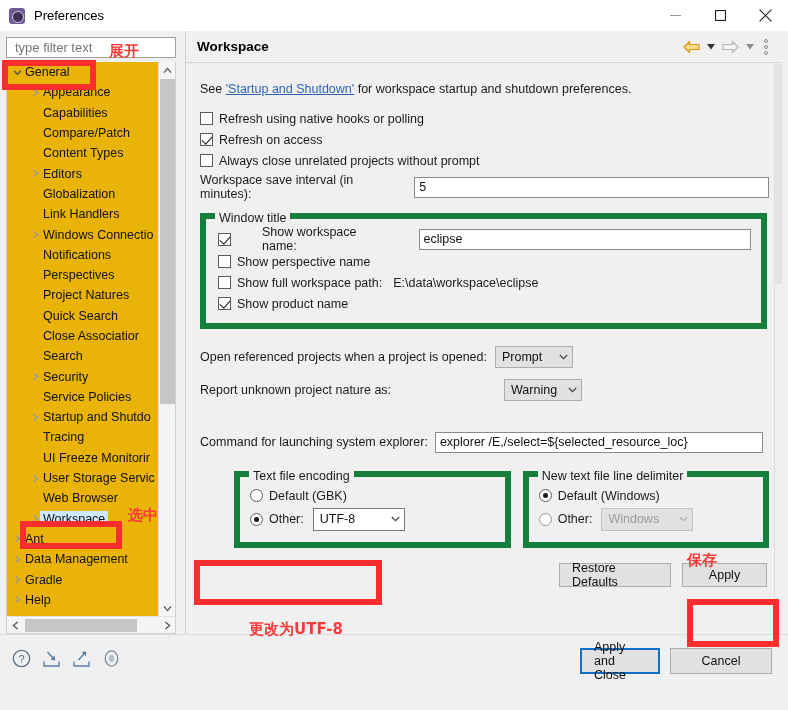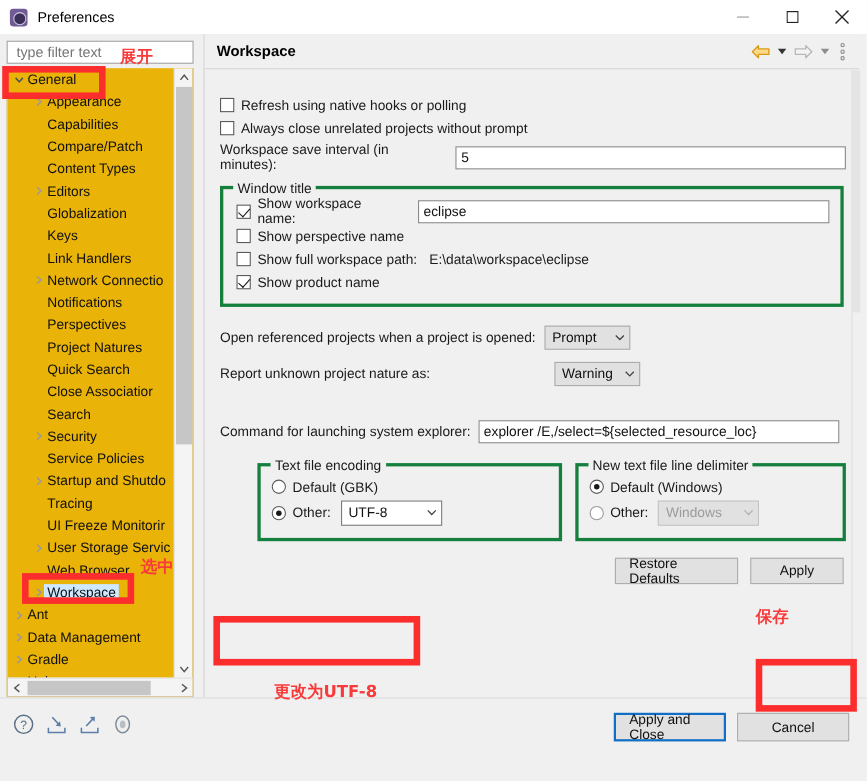--- a/index.html
+++ b/index.html
@@ -120,21 +120,21 @@
   .rb.disabled { border-color: #9a9a9a; }
 
   .labelrow { display:flex; align-items:center; height: 24px; margin-left: 2px; }
   .txtinput {
     border: 1px solid #8a8a8a; background: #fff; height: 21px;
     font-family: "Liberation Sans", sans-serif; font-size: 12.5px; color: #111;
     padding: 0 4px; outline: none;
   }
 
   .group {
-    border: 3px solid #15803d; margin: 9px 2px 0 2px; position: relative;
+    border: 6px solid #15803d; margin: 9px 2px 0 2px; position: relative;
     padding: 14px 10px 11px 10px;
   }
   .group > .glabel {
     position: absolute; top: -8px; left: 9px; background: #f0f0f0;
     padding: 0 4px; font-size: 12.5px; color: #1a1a1a;
   }
 
   .combo {
     height: 22px; border: 1px solid #acacac; background: #e1e1e1;
     display: inline-flex; align-items: center; justify-content: space-between;
@@ -244,33 +244,29 @@
             </svg>
           </span>
           <span class="tree-label">Editors</span>
         </div>
         <div class="tree-row indent-1">
           <span class="arrow"></span>
           <span class="tree-label">Globalization</span>
         </div>
         <div class="tree-row indent-1">
           <span class="arrow"></span>
-          <span class="tree-label">Keys</span>
-        </div>
-        <div class="tree-row indent-1">
-          <span class="arrow"></span>
           <span class="tree-label">Link Handlers</span>
         </div>
         <div class="tree-row indent-1">
           <span class="arrow">
             <svg width="9" height="9" viewBox="0 0 9 9">
               <polyline points="2.6,1.2 6.4,4.5 2.6,7.8" fill="none" stroke="#9a9a9a" stroke-width="1.4"></polyline>
             </svg>
           </span>
-          <span class="tree-label">Network Connectio</span>
+          <span class="tree-label">Windows Connectio</span>
         </div>
         <div class="tree-row indent-1">
           <span class="arrow"></span>
           <span class="tree-label">Notifications</span>
         </div>
         <div class="tree-row indent-1">
           <span class="arrow"></span>
           <span class="tree-label">Perspectives</span>
         </div>
         <div class="tree-row indent-1">
@@ -428,41 +424,48 @@
         <div class="nav-dots">
           <i></i>
             <i></i>
             <i></i>
         </div>
       </div>
     </div>
 
     <div class="pane-body">
 
+      <div class="see-line">
+        <span>See </span><a href="#" class="link">'Startup and Shutdown'</a><span> for workspace startup and shutdown preferences.</span>
+      </div>
 
       <div style="height:12px"></div>
 
       <div class="cbrow">
         <span class="cb"></span>
         <span>Refresh using native hooks or polling</span>
       </div>
       <div class="cbrow">
+        <span class="cb checked"></span>
+        <span>Refresh on access</span>
+      </div>
+      <div class="cbrow">
         <span class="cb"></span>
         <span>Always close unrelated projects without prompt</span>
       </div>
 
       <div class="labelrow" style="margin-top:4px;">
         <span>Workspace save interval (in minutes):</span>
         <input class="txtinput" type="text" style="width: 356px; margin-left: 7px;" value="5">
       </div>
 
       <div class="group" style="margin-top:14px;padding-top:8px;padding-bottom:9px;">
         <span class="glabel">Window title</span>
 
-        <div class="cbrow" style="height:24px;">
+        <div class="cbrow" style="height:24px;gap:25px;">
           <span class="cb checked"></span>
           <span>Show workspace name:</span>
           <input class="txtinput" type="text" style="width: 390px; margin-left: 19px;" value="eclipse">
         </div>
         <div class="cbrow">
           <span class="cb"></span>
           <span>Show perspective name</span>
         </div>
         <div class="cbrow">
           <span class="cb"></span>
@@ -580,21 +583,21 @@
         </svg>
       </span>
       <span>
         <svg width="19" height="19" viewBox="0 0 19 19">
           <ellipse cx="9.5" cy="9.5" rx="6.2" ry="7.6" fill="none" stroke="#7f8b99" stroke-width="1.3"></ellipse>
           <ellipse cx="9.5" cy="9.5" rx="2.6" ry="3.6" fill="#b8bec6"></ellipse>
         </svg>
       </span>
     </div>
     <div class="bb-buttons">
-      <div class="btn primary" style="width:102px;height:26px;">Apply and Close</div>
+      <div class="btn primary" style="width:80px;height:26px;">Apply and Close</div>
       <div class="btn" style="width:102px;height:26px;text-align:center;">Cancel</div>
     </div>
   </div>
 
   <div class="redbox" style="left:2px;  top:60px;  width:94px;  height:30px;"></div>
   <div class="redbox" style="left:20px; top:521px; width:102px; height:28px;"></div>
   <div class="redbox" style="left:194px;top:560px; width:188px; height:45px;"></div>
   <div class="redbox" style="left:687px;top:599px; width:92px;  height:48px;"></div>
 
   <div class="cn" style="left:109px; top:42px;">展开</div>

